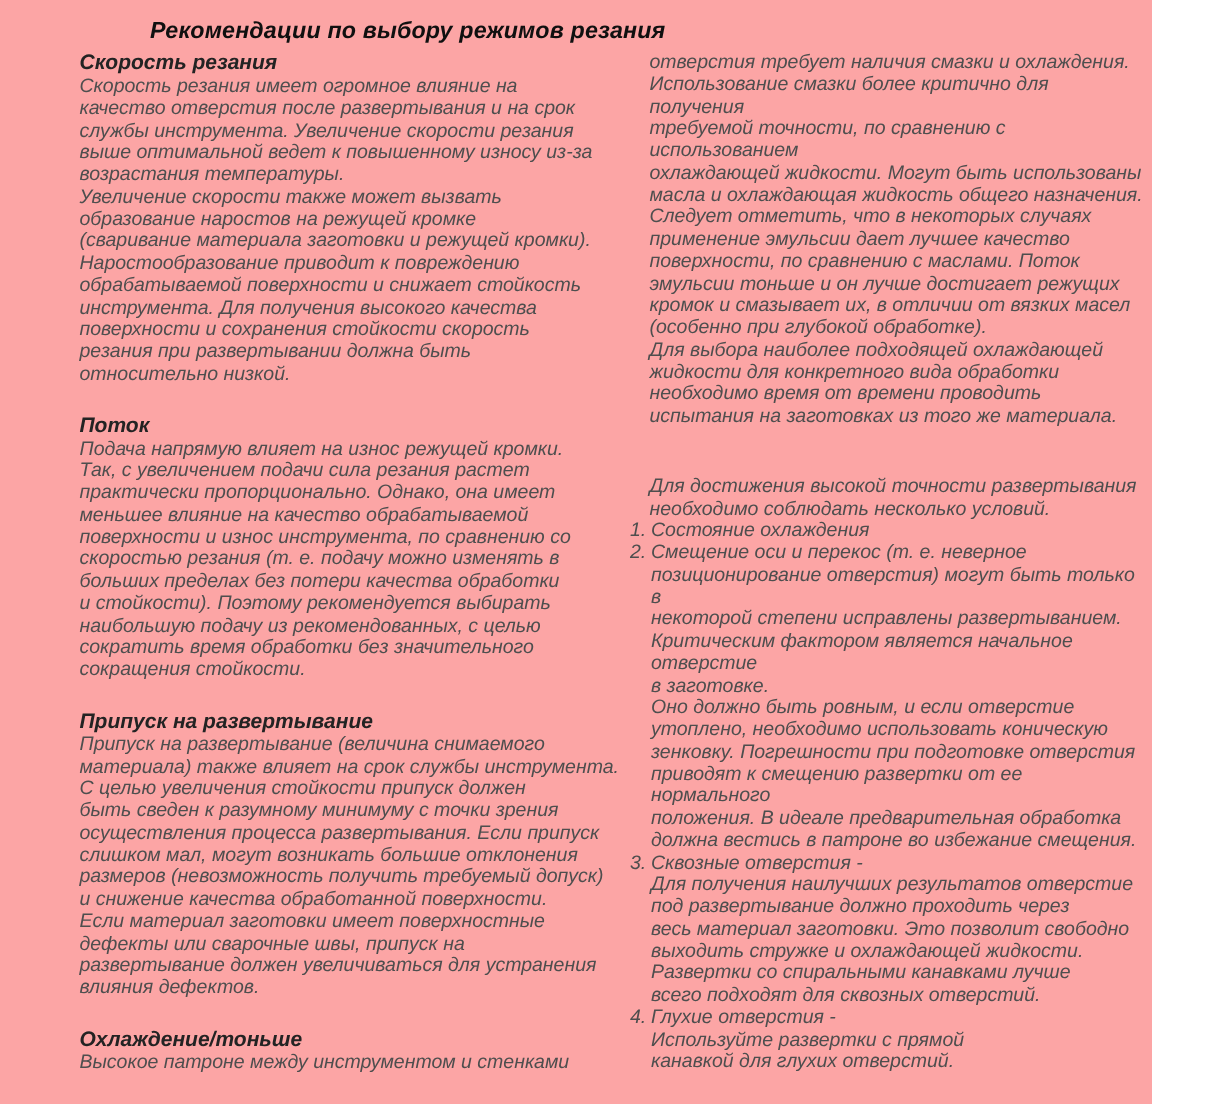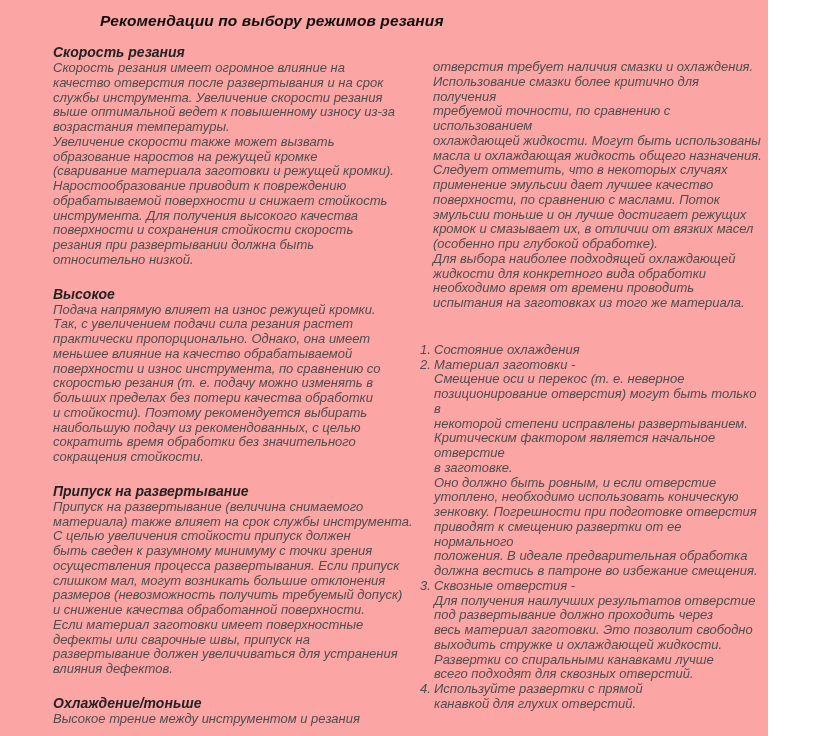--- a/index.html
+++ b/index.html
@@ -20,22 +20,21 @@
   .doc-title {
     margin: 0 0 0 47px;
     font-size: 15.5px;
     line-height: 19px;
     font-weight: 700;
     color: #101010;
     letter-spacing: 0.1px;
   }
   .columns {
     display: flex;
-    margin-top: 15px;
-    align-items: center;
+    margin-top: 4px;
   }
   .col-left  { width: 380px; flex: none; }
   .col-right { flex: 1; min-width: 0; }
   .section { margin-top: 19px; }
   .section.first { margin-top: 0; }
   .section h2 {
     margin: 0 0 1px 0;
     font-size: 14px;
     line-height: 15px;
     font-weight: 700;
@@ -71,21 +70,21 @@
 (сваривание материала заготовки и режущей кромки).
 Наростообразование приводит к повреждению
 обрабатываемой поверхности и снижает стойкость
 инструмента. Для получения высокого качества
 поверхности и сохранения стойкости скорость
 резания при развертывании должна быть
 относительно низкой.</p>
       </div>
 
       <div class="section">
-        <h2>Высокое</h2>
+        <h2>Поток</h2>
         <p class="pre">Подача напрямую влияет на износ режущей кромки.
 Так, с увеличением подачи сила резания растет
 практически пропорционально. Однако, она имеет
 меньшее влияние на качество обрабатываемой
 поверхности и износ инструмента, по сравнению со
 скоростью резания (т. е. подачу можно изменять в
 больших пределах без потери качества обработки
 и стойкости). Поэтому рекомендуется выбирать
 наибольшую подачу из рекомендованных, с целью
 сократить время обработки без значительного
@@ -103,21 +102,21 @@
 размеров (невозможность получить требуемый допуск)
 и снижение качества обработанной поверхности.
 Если материал заготовки имеет поверхностные
 дефекты или сварочные швы, припуск на
 развертывание должен увеличиваться для устранения
 влияния дефектов.</p>
       </div>
 
       <div class="section">
         <h2>Охлаждение/тоньше</h2>
-        <p class="pre">Высокое трение между инструментом и резания</p>
+        <p class="pre">Высокое патроне между инструментом и стенками</p>
       </div>
 
     </div>
 
     <div class="col-right">
 
       <p class="pre">отверстия требует наличия смазки и охлаждения.
 Использование смазки более критично для получения
 требуемой точности, по сравнению с использованием
 охлаждающей жидкости. Могут быть использованы
@@ -127,34 +126,35 @@
 поверхности, по сравнению с маслами. Поток
 эмульсии тоньше и он лучше достигает режущих
 кромок и смазывает их, в отличии от вязких масел
 (особенно при глубокой обработке).
 Для выбора наиболее подходящей охлаждающей
 жидкости для конкретного вида обработки
 необходимо время от времени проводить
 испытания на заготовках из того же материала.</p>
 
       <div class="section conditions">
+        <p class="pre">Для достижения высокой точности развертывания
+необходимо соблюдать несколько условий.</p>
 
         <div class="cond-list">
 
           <div class="cond-item">
             <span class="cond-num">1.</span>
             <div class="cond-text">
               <div>Состояние охлаждения</div>
             </div>
           </div>
 
           <div class="cond-item">
             <span class="cond-num">2.</span>
             <div class="cond-text">
-              <div>Материал заготовки -</div>
               <div class="pre">Смещение оси и перекос (т. е. неверное
 позиционирование отверстия) могут быть только в
 некоторой степени исправлены развертыванием.
 Критическим фактором является начальное отверстие
 в заготовке.
 Оно должно быть ровным, и если отверстие
 утоплено, необходимо использовать коническую
 зенковку. Погрешности при подготовке отверстия
 приводят к смещению развертки от ее нормального
 положения. В идеале предварительная обработка
@@ -171,20 +171,21 @@
 весь материал заготовки. Это позволит свободно
 выходить стружке и охлаждающей жидкости.
 Развертки со спиральными канавками лучше
 всего подходят для сквозных отверстий.</div>
             </div>
           </div>
 
           <div class="cond-item">
             <span class="cond-num">4.</span>
             <div class="cond-text">
+              <div>Глухие отверстия -</div>
               <div class="pre">Используйте развертки с прямой
 канавкой для глухих отверстий.</div>
             </div>
           </div>
 
         </div>
       </div>
 
     </div>
 

